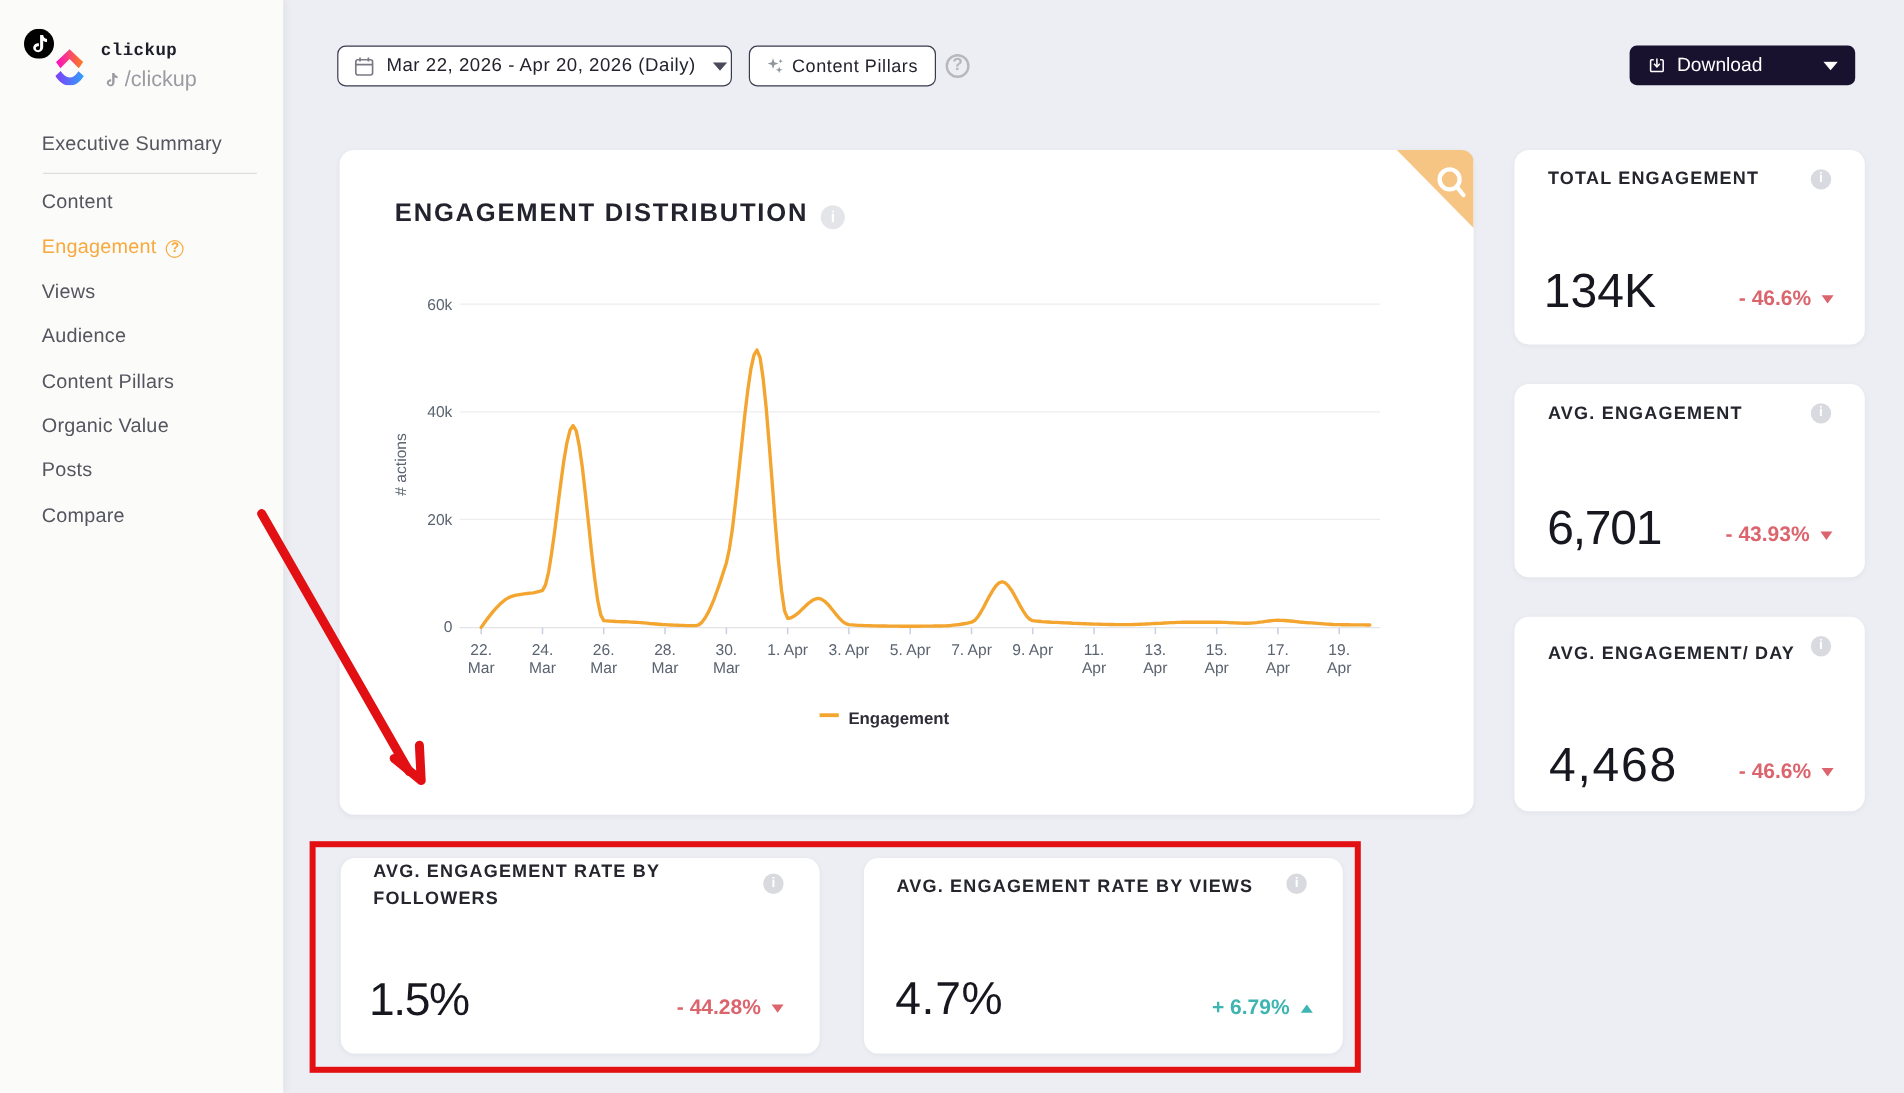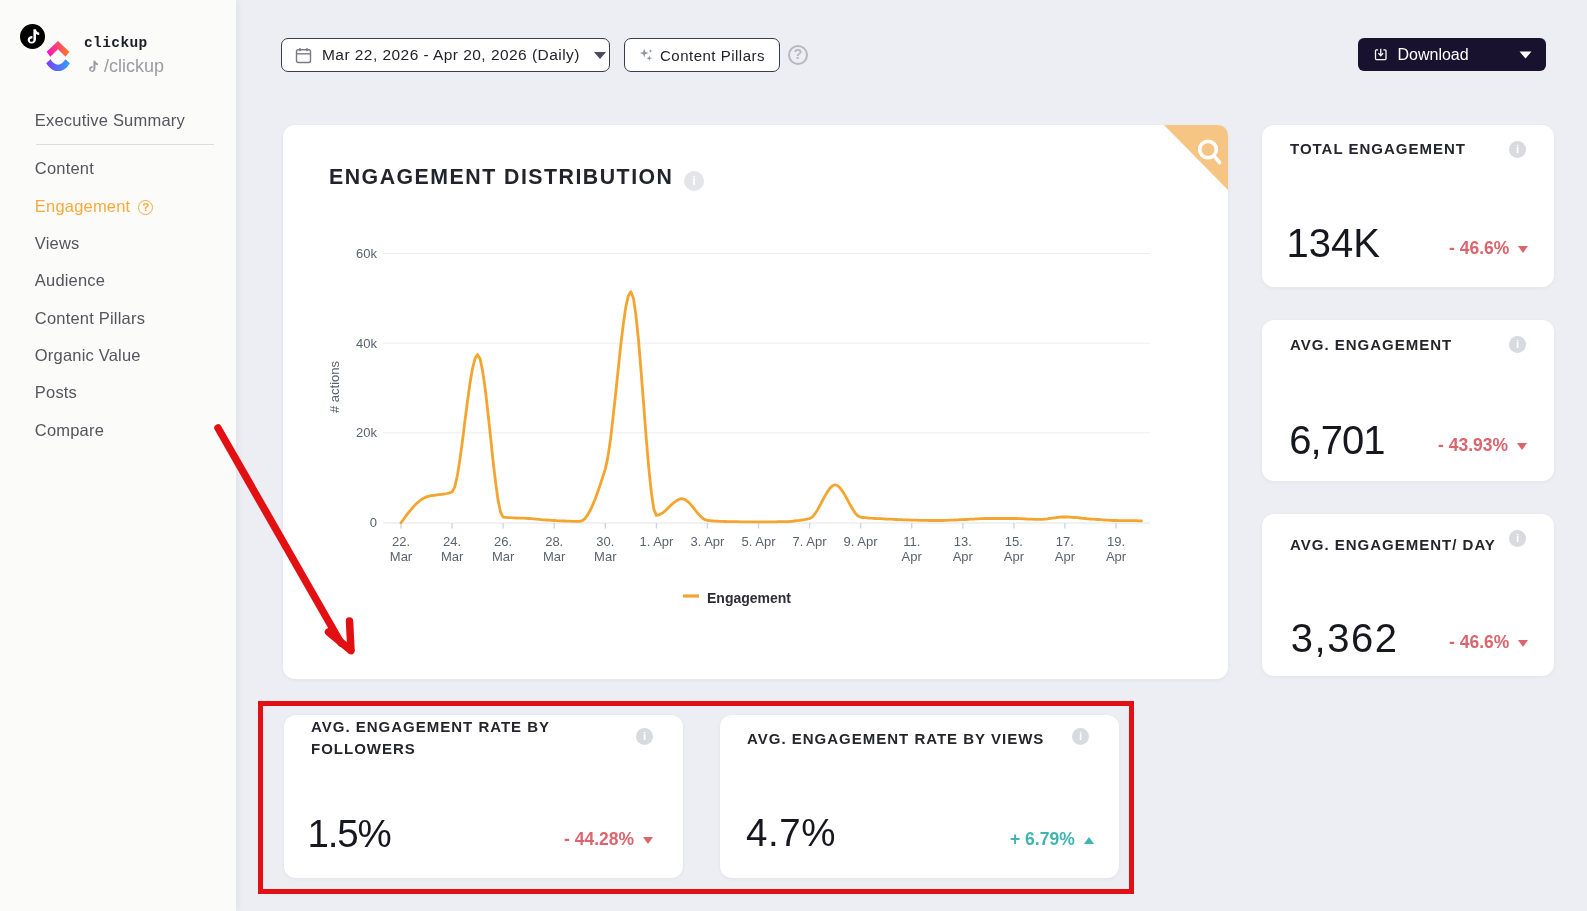--- a/index.html
+++ b/index.html
@@ -217,21 +217,21 @@
     <span class="info-i rc-info">i</span>
   </div>
 <div class="abs mcard-title" style="left:1290px; top:334px;text-align:center;">AVG. ENGAGEMENT</div>
 <div class="abs mcard-num" style="left:1289.3px; top:418.3px; letter-spacing:-1px;">6,701</div>
 <div class="abs delta delta-red" style="left:1438px; top:435px;">- 43.93%<span class="tri-down"></span></div>
 
 <div id="rc3" class="abs card">
     <span class="info-i rc-info">i</span>
   </div>
 <div class="abs mcard-title" style="left:1290px; top:533.5px;">AVG. ENGAGEMENT/ DAY</div>
-<div class="abs mcard-num" style="left:1290.8px; top:615.7px; letter-spacing:1.5px;">3,362</div>
+<div class="abs mcard-num" style="left:1290.8px; top:615.7px; letter-spacing:1.5px;">4,468</div>
 <div class="abs delta delta-red" style="left:1449px; top:632px;">- 46.6%<span class="tri-down"></span></div>
 
 <div id="bc1" class="abs card">
     <span class="info-i rc-info" style="right:30px; top:13px;">i</span>
   </div>
 <div class="abs mcard-title" style="left:311px; top:689px;margin-top:27px;">AVG. ENGAGEMENT RATE BY<br>FOLLOWERS</div>
 <div class="abs mcard-num" style="left:307.5px; top:812px; font-size:38.5px; letter-spacing:-1.2px;">1.5%</div>
 <div class="abs delta delta-red" style="left:564px; top:829px;text-align:right;">- 44.28%<span class="tri-down"></span></div>
 
 <div id="bc2" class="abs card">

